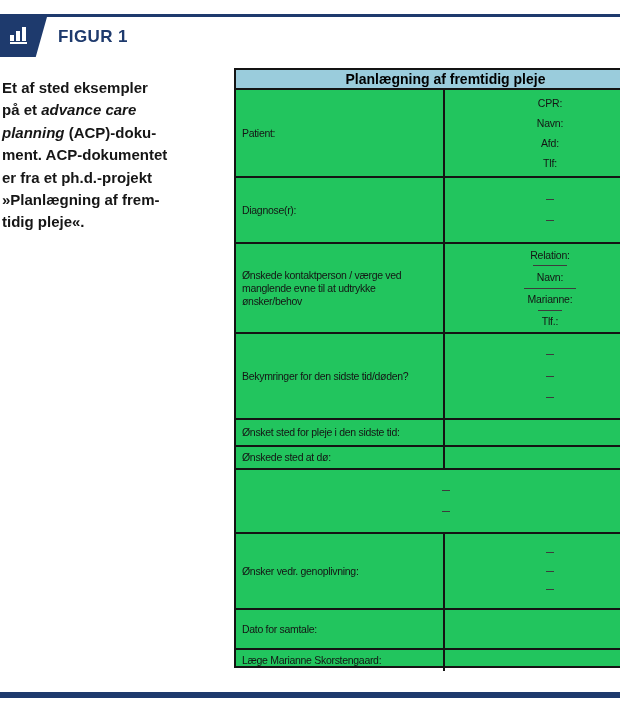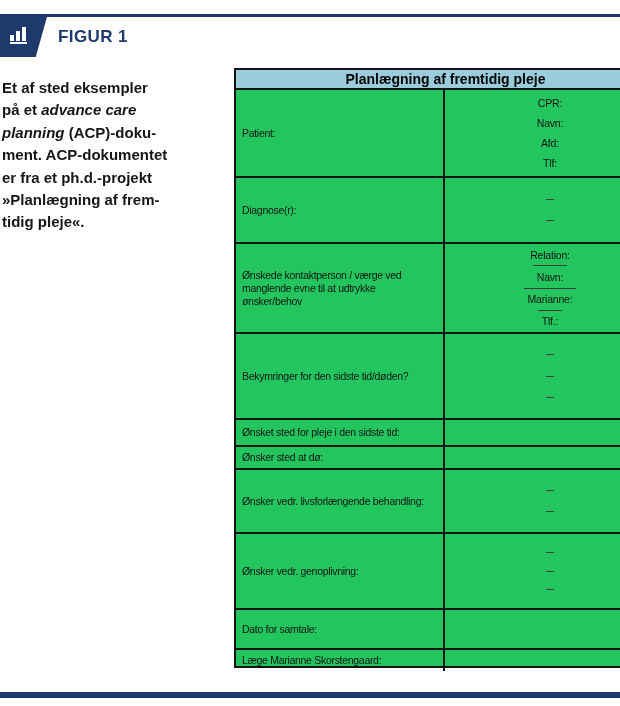--- a/index.html
+++ b/index.html
@@ -144,27 +144,26 @@
           <div class="fr"></div>
         </div>
       </div>
       <div class="sec" style="height: 27px;">
         <div class="sec-left">Ønsket sted for pleje i den sidste tid:</div>
         <div class="sec-right">
           <div class="fr"></div>
         </div>
       </div>
       <div class="sec" style="height: 23px;">
-        <div class="sec-left">Ønsker sted at dø:</div>
+        <div class="sec-left">Ønskede sted at dø:</div>
         <div class="sec-right">
           <div class="fr"></div>
         </div>
       </div>
       <div class="sec" style="height: 64px;">
-        <div class="sec-left">Ønsker vedr. livsforlængende behandling:</div>
         <div class="sec-right">
           <div class="fr"></div>
           <div class="fr"></div>
           <div class="fr"></div>
         </div>
       </div>
       <div class="sec" style="height: 76px;">
         <div class="sec-left">Ønsker vedr. genoplivning:</div>
         <div class="sec-right">
           <div class="fr"></div>

